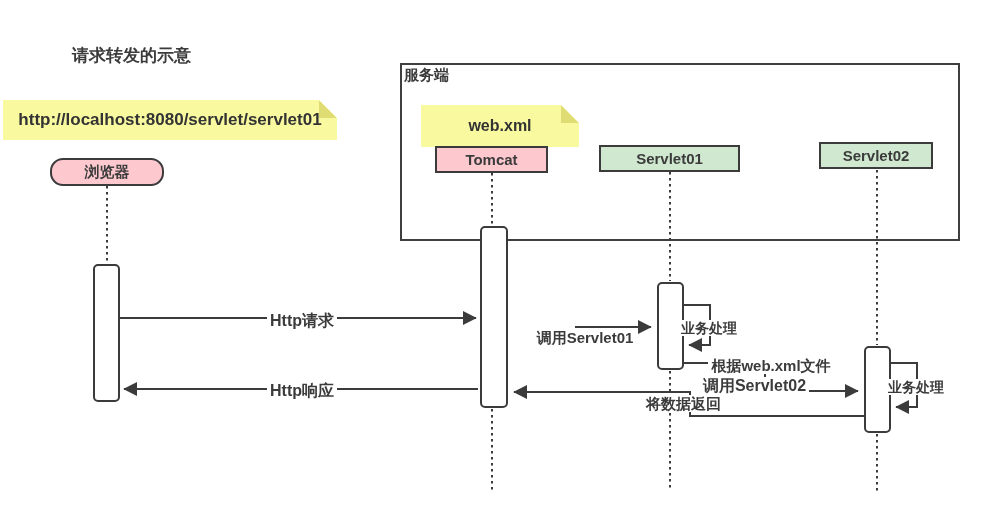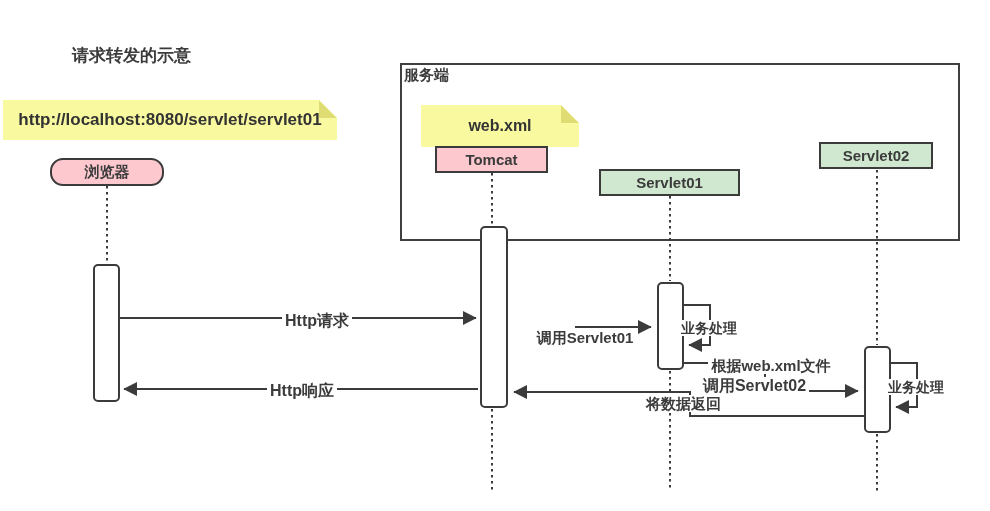--- a/index.html
+++ b/index.html
@@ -50,40 +50,40 @@
   .pbox{
     position:absolute;height:27px;box-sizing:border-box;
     border:2px solid #3b3b3b;z-index:2;
     display:flex;align-items:center;justify-content:center;
     font-size:15px;font-weight:bold;color:#3b3b3b;white-space:nowrap;
   }
   .pbox.pink{background:#fdc9cf;}
   .pbox.green{background:#cfe8cf;}
   .pbox-browser{left:50px;top:158px;width:114px;height:28px;border-radius:13px;}
   .pbox-tomcat{left:435px;top:146px;width:113px;}
-  .pbox-servlet01{left:599px;top:145px;width:141px;margin-top:24px;}
+  .pbox-servlet01{left:599px;top:145px;width:141px;}
   .pbox-servlet02{left:819px;top:142px;width:114px;}
 
   
   .abar{
     position:absolute;background:#ffffff;
     border:2px solid #3b3b3b;border-radius:5px;box-sizing:border-box;z-index:2;
   }
   .abar-browser{left:93px;top:264px;width:27px;height:138px;}
   .abar-tomcat{left:480px;top:226px;width:28px;height:182px;}
   .abar-servlet01{left:657px;top:282px;width:27px;height:88px;}
   .abar-servlet02{left:864px;top:346px;width:27px;height:87px;}
 
   
   .mlabel{
     position:absolute;z-index:3;
     font-weight:bold;color:#3b3b3b;white-space:nowrap;text-align:center;
   }
   .wbg{background:#ffffff;padding:0 3px;}
-  .lbl-http-request{left:252px;top:311px;width:100px;font-size:16px;text-align:right;}
+  .lbl-http-request{left:252px;top:311px;width:100px;font-size:16px;}
   .lbl-http-response{left:252px;top:381px;width:100px;font-size:16px;}
   .lbl-call-s1{left:480px;top:329px;width:210px;font-size:15px;line-height:17px;}
   .lbl-proc-s1{left:678px;top:320px;font-size:14px;}
   .lbl-call-s2-1{left:700px;top:357px;width:142px;font-size:15px;}
   .lbl-call-s2-2{left:697px;top:376px;width:115px;font-size:16px;}
   .lbl-proc-s2{left:885px;top:379px;font-size:14px;}
   .lbl-return{left:643px;top:395px;font-size:15px;}
 </style>
 </head>
 <body>

